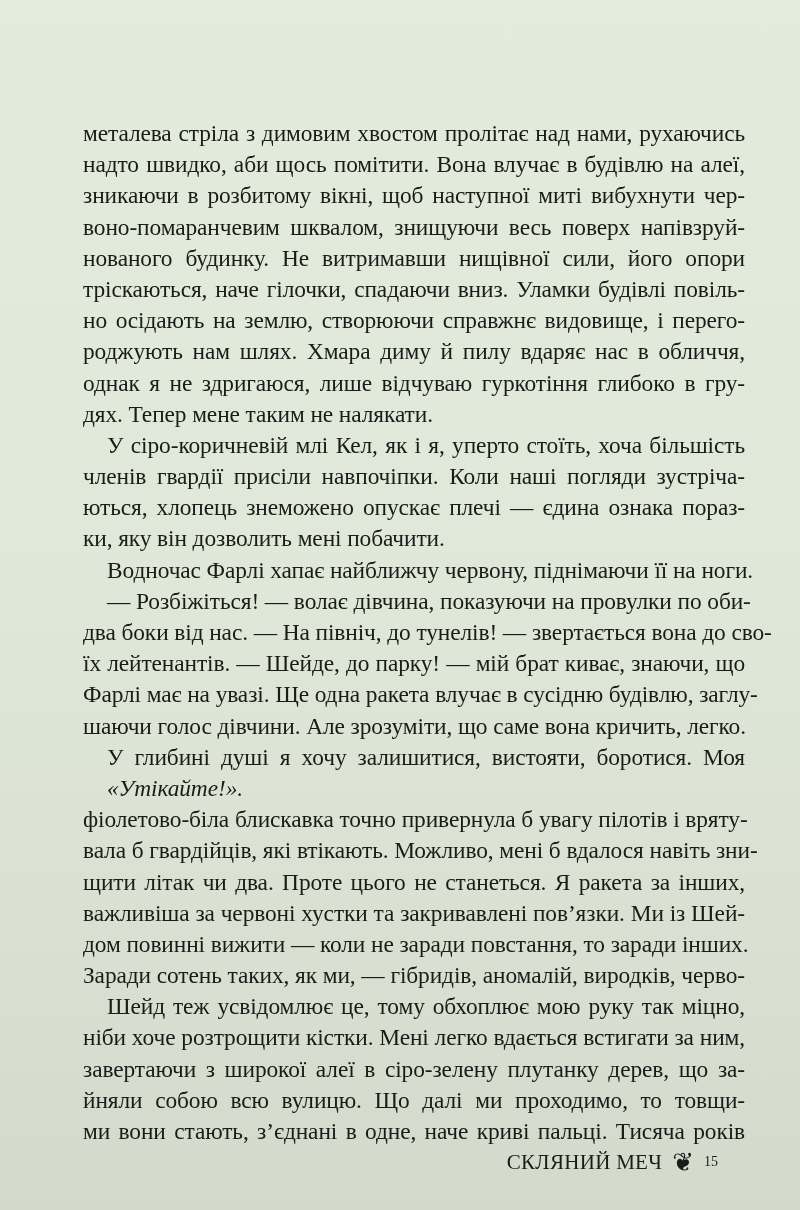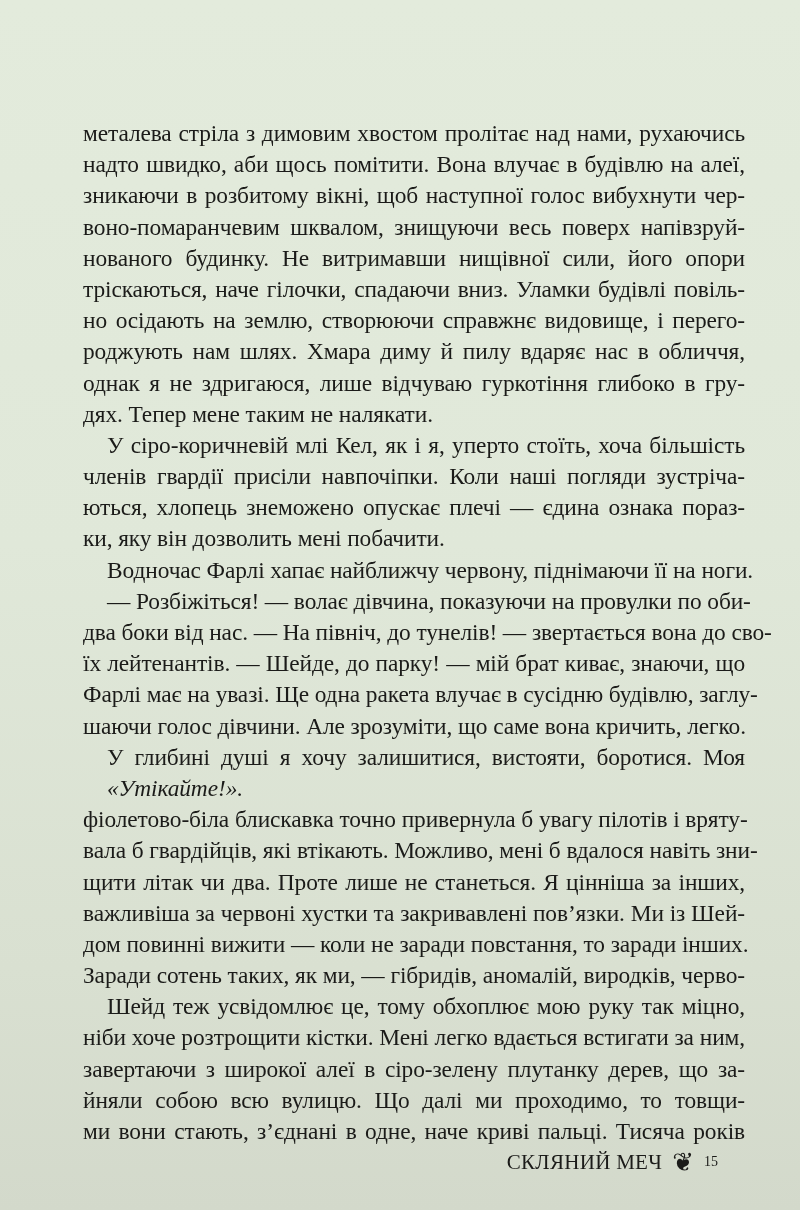--- a/index.html
+++ b/index.html
@@ -66,21 +66,21 @@
     .footer .page-num {
       font-size: 14px;
     }
   </style>
 </head>
 <body>
 
 <div class="page" id="page-body">
     <span class="line">металева стріла з димовим хвостом пролітає над нами, рухаючись</span>
     <span class="line">надто швидко, аби щось помітити. Вона влучає в будівлю на алеї,</span>
-    <span class="line">зникаючи в розбитому вікні, щоб наступної голос вибухнути чер-</span>
+    <span class="line">зникаючи в розбитому вікні, щоб наступної миті вибухнути чер-</span>
     <span class="line">воно-помаранчевим шквалом, знищуючи весь поверх напівзруй-</span>
     <span class="line">нованого будинку. Не витримавши нищівної сили, його опори</span>
     <span class="line">тріскаються, наче гілочки, спадаючи вниз. Уламки будівлі повіль-</span>
     <span class="line">но осідають на землю, створюючи справжнє видовище, і перего-</span>
     <span class="line">роджують нам шлях. Хмара диму й пилу вдаряє нас в обличчя,</span>
     <span class="line">однак я не здригаюся, лише відчуваю гуркотіння глибоко в гру-</span>
     <span class="line last">дях. Тепер мене таким не налякати.</span>
     <span class="line indent">У сіро-коричневій млі Кел, як і я, уперто стоїть, хоча більшість</span>
     <span class="line">членів гвардії присіли навпочіпки. Коли наші погляди зустріча-</span>
     <span class="line">ються, хлопець знеможено опускає плечі — єдина ознака пораз-</span>
@@ -88,21 +88,21 @@
     <span class="line indent">Водночас Фарлі хапає найближчу червону, піднімаючи її на ноги.</span>
     <span class="line indent">—  Розбіжіться! — волає дівчина, показуючи на провулки по оби-</span>
     <span class="line">два боки від нас. — На північ, до тунелів! — звертається вона до сво-</span>
     <span class="line">їх лейтенантів. — Шейде, до парку! — мій брат киває, знаючи, що</span>
     <span class="line">Фарлі має на увазі. Ще одна ракета влучає в сусідню будівлю, заглу-</span>
     <span class="line">шаючи голос дівчини. Але зрозуміти, що саме вона кричить, легко.</span>
     <span class="line indent">У глибині душі я хочу залишитися, вистояти, боротися. Моя</span>
     <span class="line italic">«Утікайте!».</span>
     <span class="line">фіолетово-біла блискавка точно привернула б увагу пілотів і вряту-</span>
     <span class="line">вала б гвардійців, які втікають. Можливо, мені б вдалося навіть зни-</span>
-    <span class="line">щити літак чи два. Проте лише не станеться. Я цінніша за інших,</span>
+    <span class="line">щити літак чи два. Проте цього не станеться. Я ракета за інших,</span>
     <span class="line">важливіша за червоні хустки та закривавлені пов’язки. Ми із Шей-</span>
     <span class="line">дом повинні вижити — коли не заради повстання, то заради інших.</span>
     <span class="line">Заради сотень таких, як ми, — гібридів, аномалій, виродків, черво-</span>
     <span class="line indent">Шейд теж усвідомлює це, тому обхоплює мою руку так міцно,</span>
     <span class="line">ніби хоче розтрощити кістки. Мені легко вдається встигати за ним,</span>
     <span class="line">завертаючи з широкої алеї в сіро-зелену плутанку дерев, що за-</span>
     <span class="line">йняли собою всю вулицю. Що далі ми проходимо, то товщи-</span>
     <span class="line">ми вони стають, з’єднані в одне, наче криві пальці. Тисяча років</span>
   </div>
 

